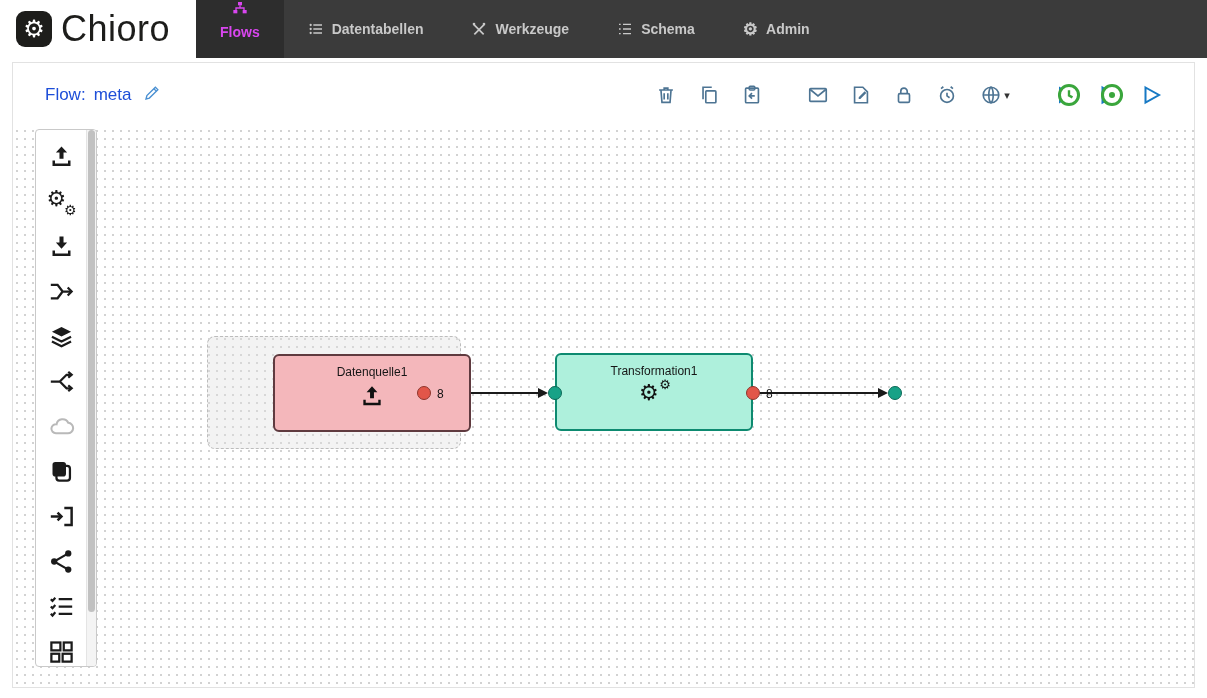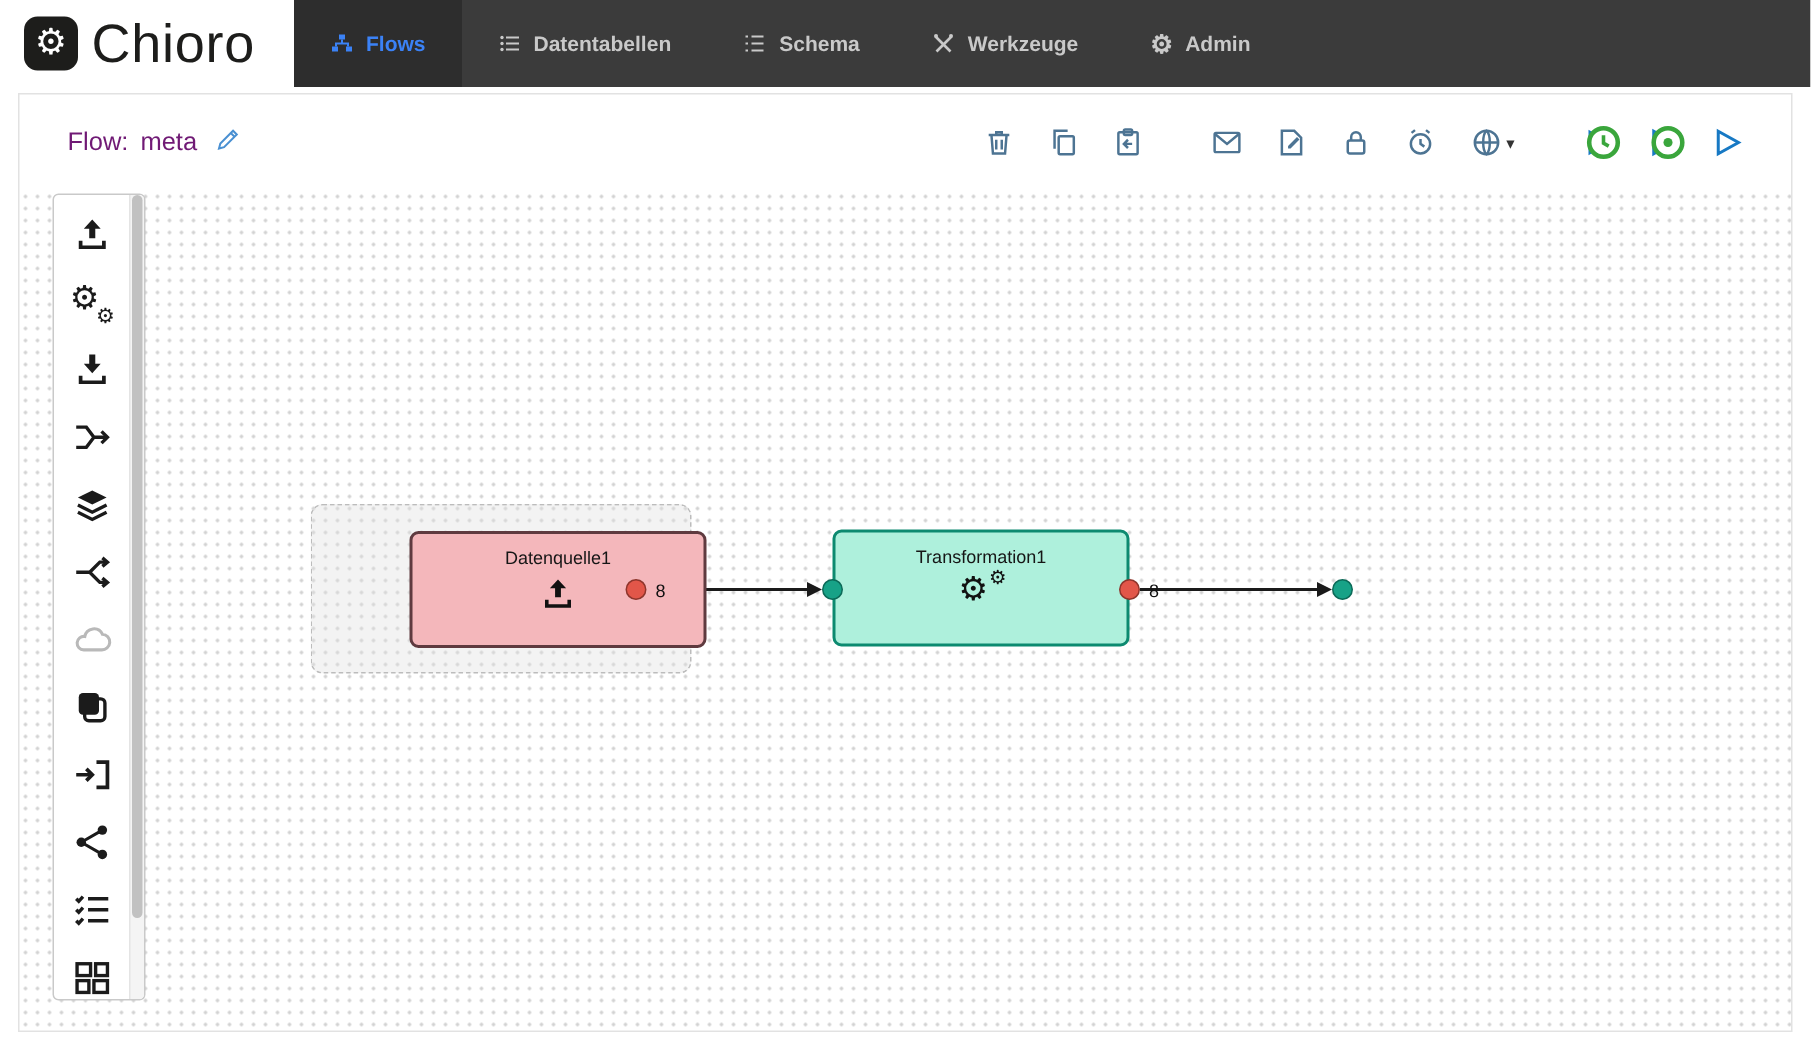--- a/index.html
+++ b/index.html
@@ -10,30 +10,30 @@
   .topbar { display:flex; height:58px; background:#3b3b3b; }
   .brand { width:196px; background:#fff; display:flex; align-items:center; gap:9px;
            padding-left:16px; flex:0 0 auto; }
   .logo-mark { width:36px; height:36px; background:#1d1d1b; border-radius:9px;
                display:flex; align-items:center; justify-content:center; }
   .logo-mark span { color:#fff; font-size:24px; line-height:1; }
   .brand-name { font-size:36px; font-weight:400; color:#1d1d1b; letter-spacing:.5px; }
   .nav { display:flex; flex:1; }
   .nav-item { display:flex; align-items:center; gap:8px; padding:0 24px;
               color:#c9c9c9; font-size:14px; font-weight:700; cursor:pointer; }
-  .nav-item.active { background:#2d2d2d; color:#3b82f6; }
+  .nav-item.active { background:#2d2d2d; color:#d946ef;flex-direction:column; }
   .nav-item svg { width:16px; height:16px; }
 
   
   .content { position:absolute; left:12px; right:12px; top:62px; bottom:10px;
              border:1px solid #e2e2e2; background:#fff; display:flex; flex-direction:column; }
 
   
   .flowbar { height:64px; display:flex; align-items:center; padding:0 30px 0 32px; flex:0 0 auto; }
-  .flow-title { display:flex; align-items:center; gap:8px; font-size:17px; color:#701a75;justify-content:space-between; }
+  .flow-title { display:flex; align-items:center; gap:8px; font-size:17px; color:#1d4ed8;justify-content:space-between; }
   .flow-title .pencil { margin-left:4px; cursor:pointer; }
   .tool-groups { margin-left:auto; display:flex; align-items:center; }
   .tgroup { display:flex; align-items:center; gap:19px; }
   .tgroup + .tgroup { margin-left:42px; }
   .tbtn { width:24px; height:24px; color:#4d7493; cursor:pointer; position:relative;
           display:flex; align-items:center; justify-content:center; }
   .tbtn svg { width:22px; height:22px; }
   .tbtn.run svg { width:26px; height:26px; color:#1779c4; }
   .badge { position:absolute; right:-4px; bottom:-1px; width:12px; height:12px; }
   .caret { font-size:11px; color:#333; margin-left:2px; }
@@ -113,34 +113,34 @@
     <div class="nav-item">
       <svg viewBox="0 0 24 24" fill="currentColor">
           <circle cx="4" cy="6" r="1.7"></circle>
           <circle cx="4" cy="12" r="1.7"></circle>
           <circle cx="4" cy="18" r="1.7"></circle>
           <path d="M8 6h13M8 12h13M8 18h13" stroke="currentColor" stroke-width="2" fill="none"></path>
         </svg>
       <span>Datentabellen</span>
     </div>
     <div class="nav-item">
-      <svg viewBox="0 0 24 24" fill="none" stroke="currentColor" stroke-width="2">
-          <path d="M9 5h12M9 12h12M9 19h12"></path>
-          <path d="M3 5h2.5M3 12h2.5M3 19h2.5"></path>
-        </svg>
-      <span>Schema</span>
-    </div>
-    <div class="nav-item">
       <svg viewBox="0 0 24 24" fill="none" stroke="currentColor" stroke-width="2.6">
           <path d="M4 5l15 15"></path>
           <path d="M20 5L5 20"></path>
           <circle cx="4.5" cy="4.5" r="2" fill="currentColor" stroke="none"></circle>
           <circle cx="19.5" cy="4.5" r="2" fill="currentColor" stroke="none"></circle>
         </svg>
       <span>Werkzeuge</span>
+    </div>
+    <div class="nav-item">
+      <svg viewBox="0 0 24 24" fill="none" stroke="currentColor" stroke-width="2">
+          <path d="M9 5h12M9 12h12M9 19h12"></path>
+          <path d="M3 5h2.5M3 12h2.5M3 19h2.5"></path>
+        </svg>
+      <span>Schema</span>
     </div>
     <div class="nav-item">
       <span style="font-size:17px;line-height:1;">⚙</span>
       <span>Admin</span>
     </div>
   </div>
 </div>
 
 <div class="content">
 

